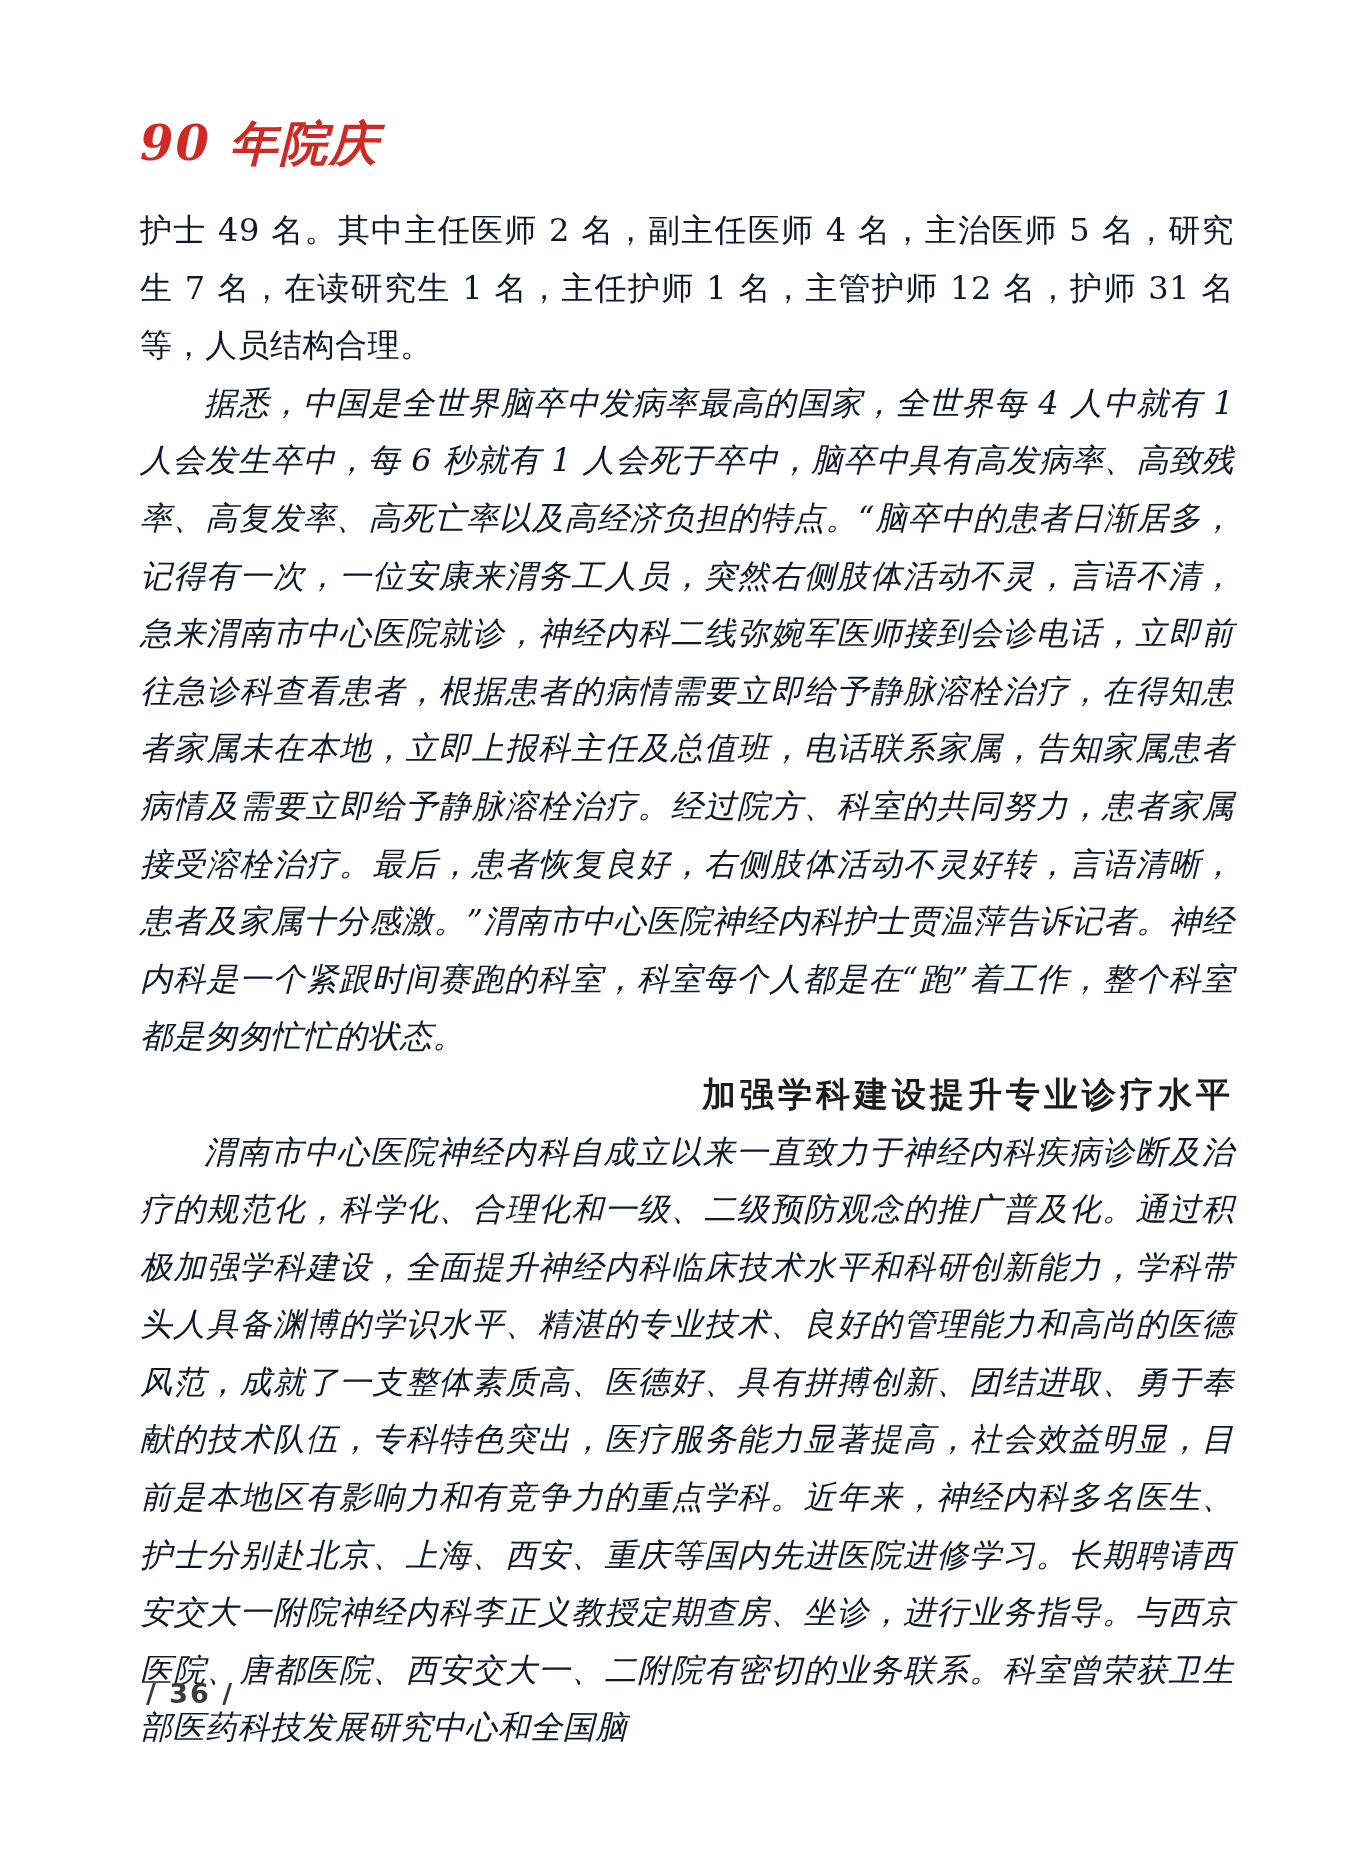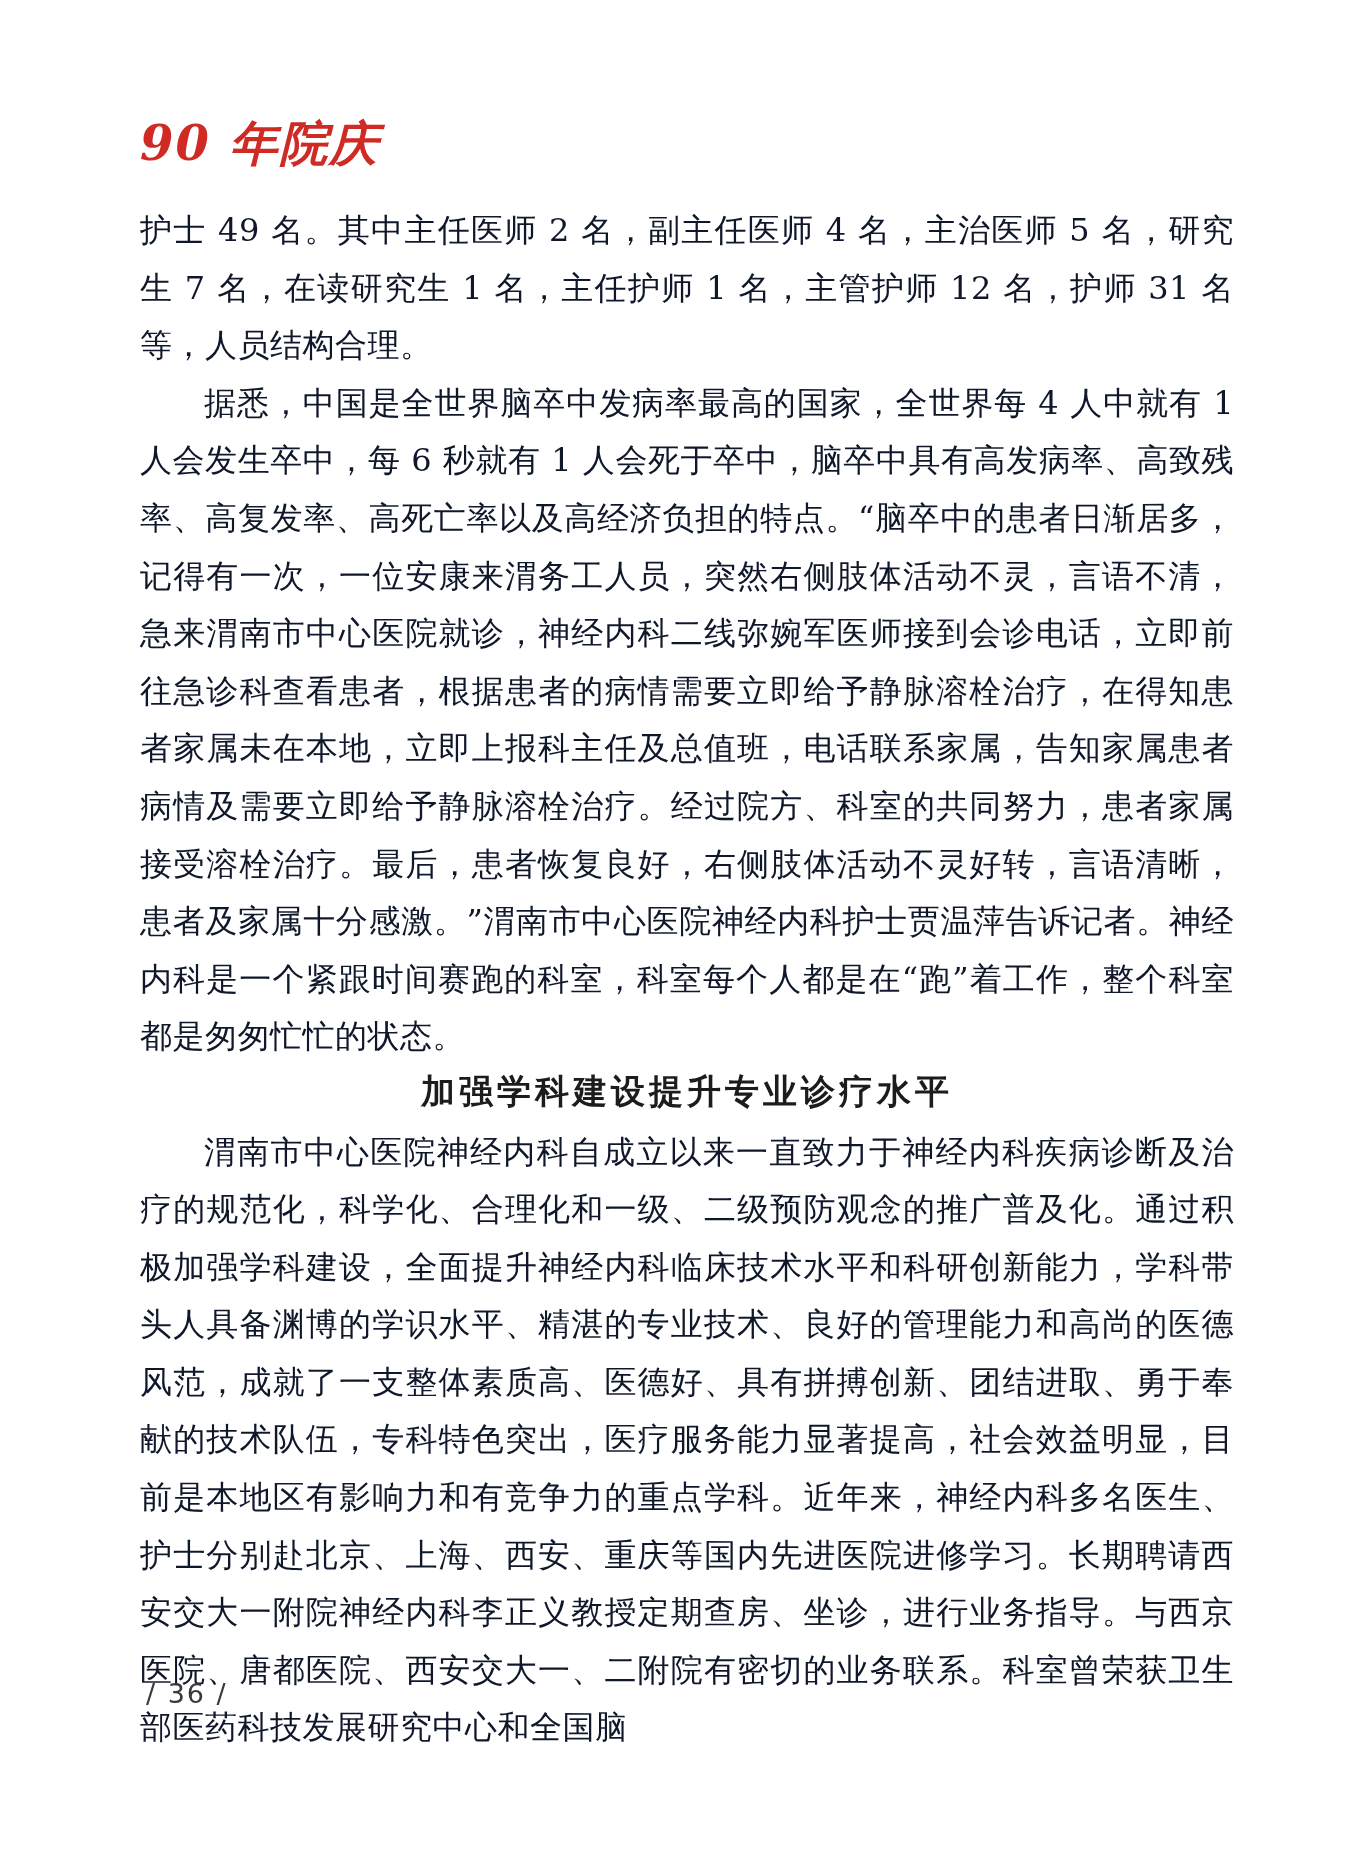--- a/index.html
+++ b/index.html
@@ -50,40 +50,42 @@
     margin: 0;
     font-size: 32px;
     line-height: 57.6px;
     color: #0f172a;
     text-align: justify;
     text-justify: inter-character;
     letter-spacing: 0.5px;
   }
   .body-text p.indent {
     text-indent: 2em;
+    font-style: italic;
   }
   .section-heading {
     margin: 0;
     font-size: 34px;
     line-height: 57.6px;
     font-weight: bold;
-    text-align: center;
+    text-align: right;
     color: #1c1c1c;
     letter-spacing: 4px;
-    font-family: Liberation Mono, monospace;
+    font-family: Liberation Sans, sans-serif;
   }
   
   .page-number {
     position: absolute;
     left: 146px;
     top: 1678px;
     font-family: "DejaVu Sans", "Liberation Sans", sans-serif;
     font-size: 27px;
     color: #3a3a3a;
     letter-spacing: 2px;
+    font-weight: bold;
   }
 </style>
 </head>
 <body>
 
 <div class="page">
 
   <div class="content">
 
     <div class="running-head">

